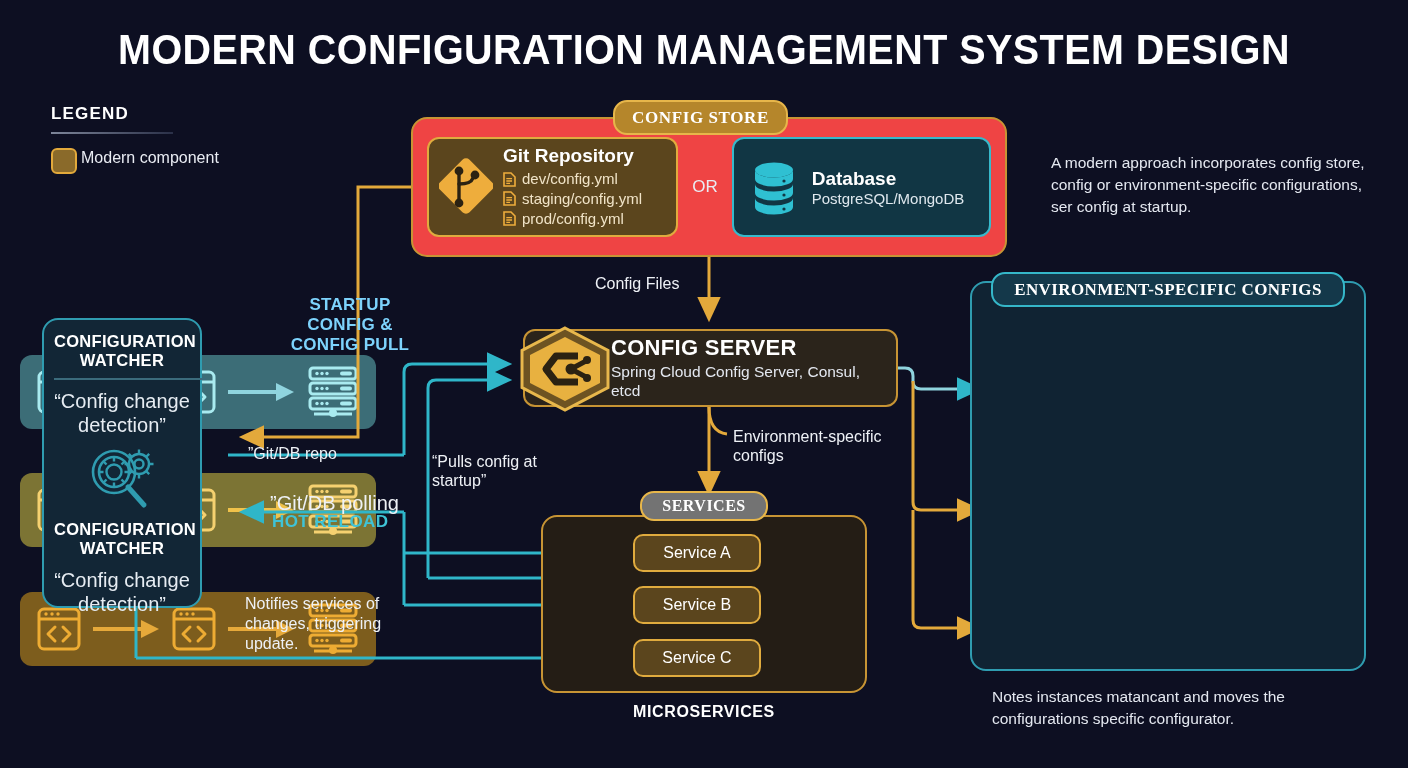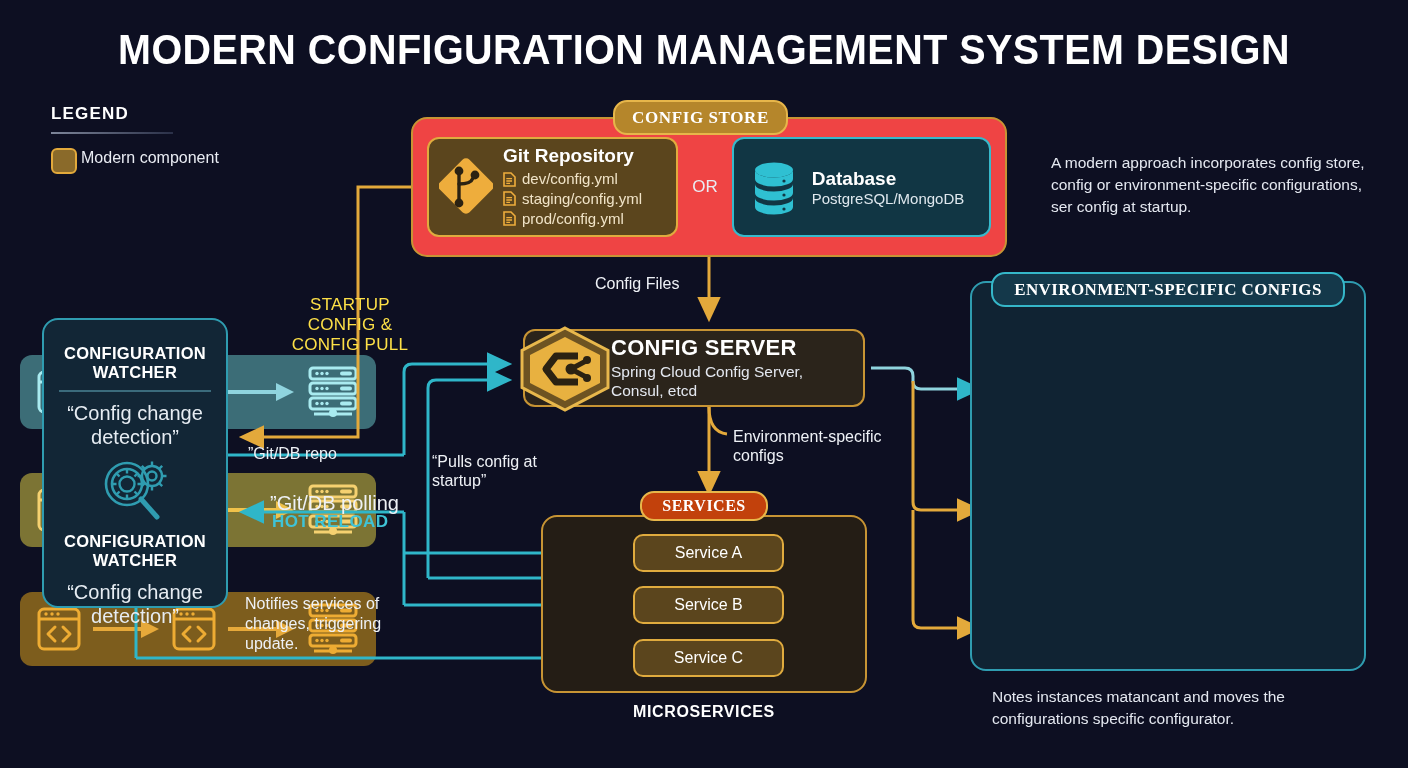--- a/index.html
+++ b/index.html
@@ -31,21 +31,21 @@
                    background: #8a6a2a; border: 2px solid #e2a93b; flex: none; }
   .legend-label { font-size: 16px; color: #e9ecf3; line-height: 1.2; }
 
   
   .chip {
     position: absolute; display: flex; align-items: center; justify-content: center;
     border-radius: 14px; font-weight: bold; color: #fff; z-index: 6; font-family: Liberation Serif, serif;
   }
   .chip.gold { background: #b5862b; border: 2px solid #e7b64a; }
   .chip.teal { background: #14384a; border: 2px solid #35b7c9; }
-  .chip.gold-sm { background: #c2410c; border: 2px solid #e7b64a; }
+  .chip.gold-sm { background: #737373; border: 2px solid #e7b64a; }
 
   
   .config-store {
     position: absolute; left: 411px; top: 117px; width: 596px; height: 140px;
     background: #ef4444; border: 2px solid #c79434; border-radius: 16px; z-index: 3;
   }
   .cs-inner { display: flex; align-items: center; height: 100%; padding: 0 14px; gap: 6px; }
   .git-box {
     width: 254px; height: 100px; background: #5b451d; border: 2px solid #e0ab3e;
     border-radius: 12px; display: flex; align-items: center; gap: 10px; padding: 0 10px;
@@ -61,52 +61,52 @@
   .db-sub { font-size: 15px; color: #dfe8ee; }
 
   
   .side-desc {
     position: absolute; left: 1024px; top: 152px; width: 330px;
     font-size: 15.5px; color: #e4e8f0; line-height: 1.42; margin-left: 27px;
   }
 
   
   .watcher {
-    position: absolute; left: 42px; top: 318px; width: 186px; height: 290px;
+    position: absolute; left: 42px; top: 318px; width: 160px; height: 290px;
     background: #122636; border: 2px solid #2f9cb0; border-radius: 16px;
-    padding: 24px 10px 8px; text-align: center; z-index: 4;
+    padding: 12px 10px 8px; text-align: center; z-index: 4;
   }
   .w-title { font-size: 16.5px; font-weight: bold; color: #ffffff; line-height: 1.18; letter-spacing: .3px; }
   .w-rule { margin: 7px auto 0; width: 152px; height: 2px; background: #3b6b7c; }
   .w-quote { margin-top: 9px; font-size: 20px; color: #e6ecf2; line-height: 1.22; }
   .w-icon { margin: 4px auto 2px; }
 
   
   .lbl { position: absolute; z-index: 7; }
-  .lbl-gold { color: #fde047; font-weight: normal; }
+  .lbl-gold { color: #7dd3fc; font-weight: bold; }
   .lbl-white { color: #eef1f6; }
   .lbl-teal { color: #3fc3d6; font-weight: bold; }
 
   
   .config-server {
-    position: absolute; left: 523px; top: 329px; width: 342px; height: 78px;
+    position: absolute; left: 523px; top: 329px; width: 375px; height: 78px;
     background: #2b241b; border: 2px solid #c79434; border-radius: 12px; z-index: 4;
     padding: 8px 12px 8px 86px; display: flex; flex-direction: column; justify-content: center;
   }
   .srv-title { font-size: 22px; font-weight: bold; color: #ffffff; letter-spacing: .3px; }
   .srv-sub { font-size: 15.5px; color: #e4e8f0; line-height: 1.2; margin-top: 2px; }
   .hexbadge { position: absolute; left: 516px; top: 325px; z-index: 6; }
 
   
   .ms-box {
     position: absolute; left: 541px; top: 515px; width: 326px; height: 178px;
     background: #241d15; border: 2px solid #c79434; border-radius: 16px; z-index: 3;
   }
   .svc {
-    position: absolute; width: 151px; height: 38px; left: 633px;
+    position: absolute; width: 128px; height: 38px; left: 633px;
     background: #5b451d; border: 2px solid #e0ab3e; border-radius: 10px;
     display: flex; align-items: center; justify-content: center;
     font-size: 16px; color: #ffffff; z-index: 5;
   }
   .ms-caption {
     position: absolute; left: 541px; top: 703px; width: 326px; text-align: center;
     font-size: 16px; font-weight: bold; color: #ffffff; letter-spacing: .6px;
   }
 
   

